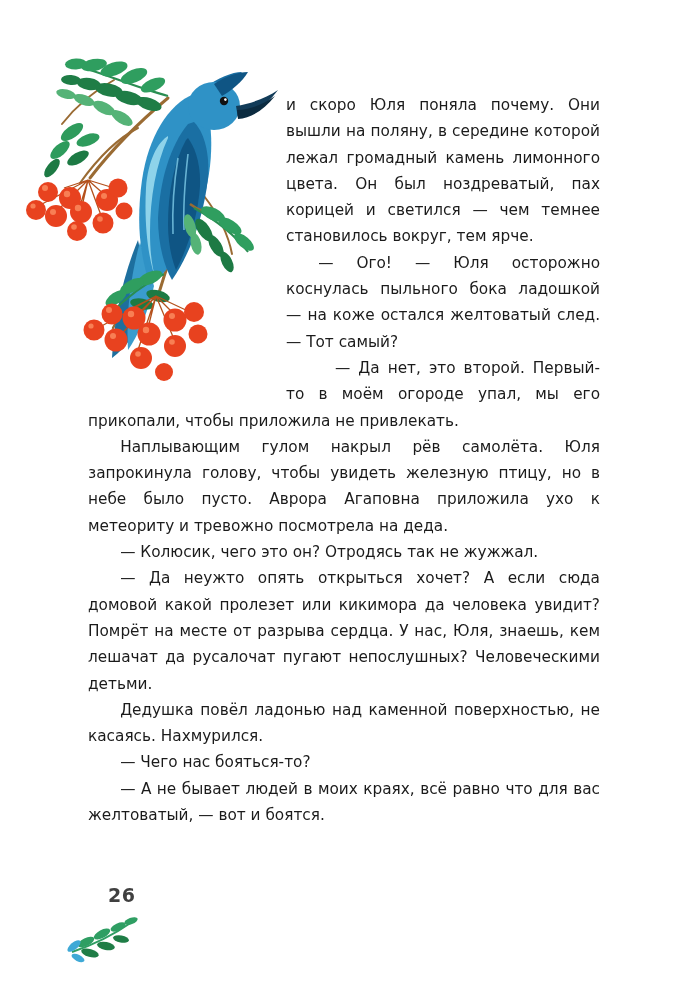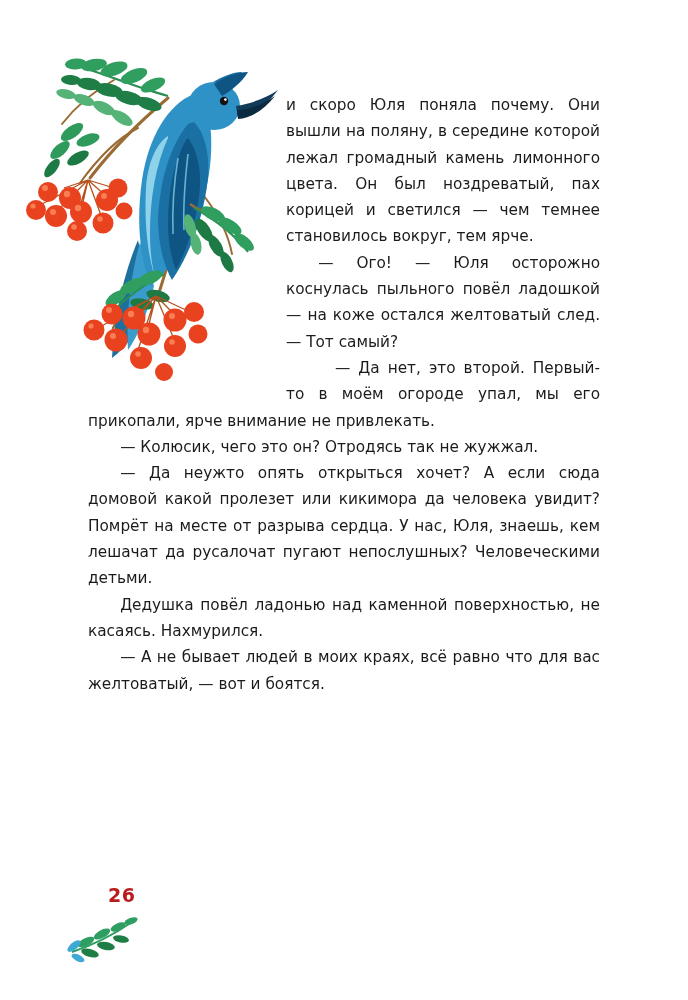--- a/index.html
+++ b/index.html
@@ -67,21 +67,21 @@
     text-indent: 0;
   }
 
   
   .page-number {
     position: absolute;
     left: 108px;
     top: 884px;
     font-size: 19px;
     font-weight: bold;
-    color: #b91c1c;
+    color: #404040;
     letter-spacing: 0.5px;
   }
 
   
   .footer-sprig {
     position: absolute;
     left: 60px;
     top: 908px;
     width: 90px;
     height: 56px;
@@ -257,25 +257,27 @@
           <circle cx="73" cy="298" r="2.6"></circle>
           <circle cx="120" cy="326" r="2.8"></circle>
         </g>
       </g>
     </svg>
   </div>
 
   <div class="text-column">
     <div class="float-shape"></div>
     <p class="noindent">и скоро Юля поняла почему. Они вышли на поляну, в середине которой лежал громадный камень лимонного цвета. Он был ноздреватый, пах корицей и светился — чем темнее становилось вокруг, тем ярче.</p>
-    <p class="indent">— Ого! — Юля осторожно коснулась пыльного повёл ладошкой — на коже остался желтоватый след. — Тот самый?</p>
-    <p class="indent-big">— Да нет, это второй. Первый-то в моём огороде упал, мы его прикопали, ярче внимание не привлекать.</p>
+    <p class="indent">— Ого! — Юля осторожно коснулась пыльного бока ладошкой — на коже остался желтоватый след. — Тот самый?</p>
+    <p class="indent-big">— Да нет, это второй. Первый-то в моём огороде упал, мы его прикопали, чтобы приложила не привлекать.</p>
+    <p class="indent">Наплывающим гулом накрыл рёв самолёта. Юля запрокинула голову, чтобы увидеть железную птицу, но в небе было пусто. Аврора Агаповна приложила ухо к метеориту и тревожно посмотрела на деда.</p>
     <p class="indent">— Колюсик, чего это он? Отродясь так не жужжал.</p>
     <p class="indent">— Да неужто опять открыться хочет? А если сюда домовой какой пролезет или кикимора да человека увидит? Помрёт на месте от разрыва сердца. У нас, Юля, знаешь, кем лешачат да русалочат пугают непослушных? Человеческими детьми.</p>
     <p class="indent">Дедушка повёл ладонью над каменной поверхностью, не касаясь. Нахмурился.</p>
+    <p class="indent">— Чего нас бояться-то?</p>
     <p class="indent">— А не бывает людей в моих краях, всё равно что для вас желтоватый, — вот и боятся.</p>
   </div>
 
   <div class="page-number">26</div>
 
   <div class="footer-sprig">
     <svg viewBox="0 0 90 56" xmlns="http://www.w3.org/2000/svg">
       <path d="M12 44 C 30 38, 52 28, 72 14" stroke="#2f9e63" stroke-width="2" fill="none"></path>
       <g fill="#2f9e63">
         <ellipse cx="26" cy="34" rx="9" ry="4" transform="rotate(-26 26 34)"></ellipse>

